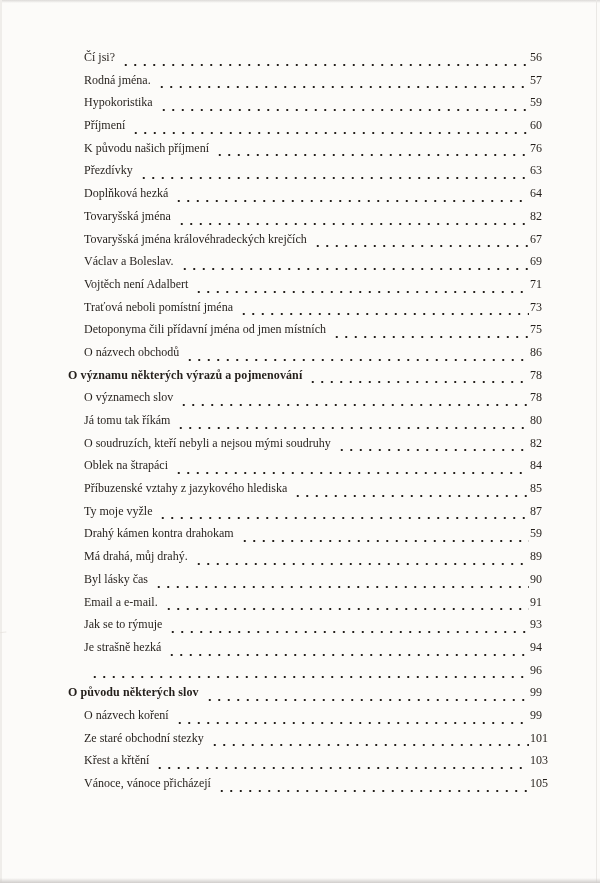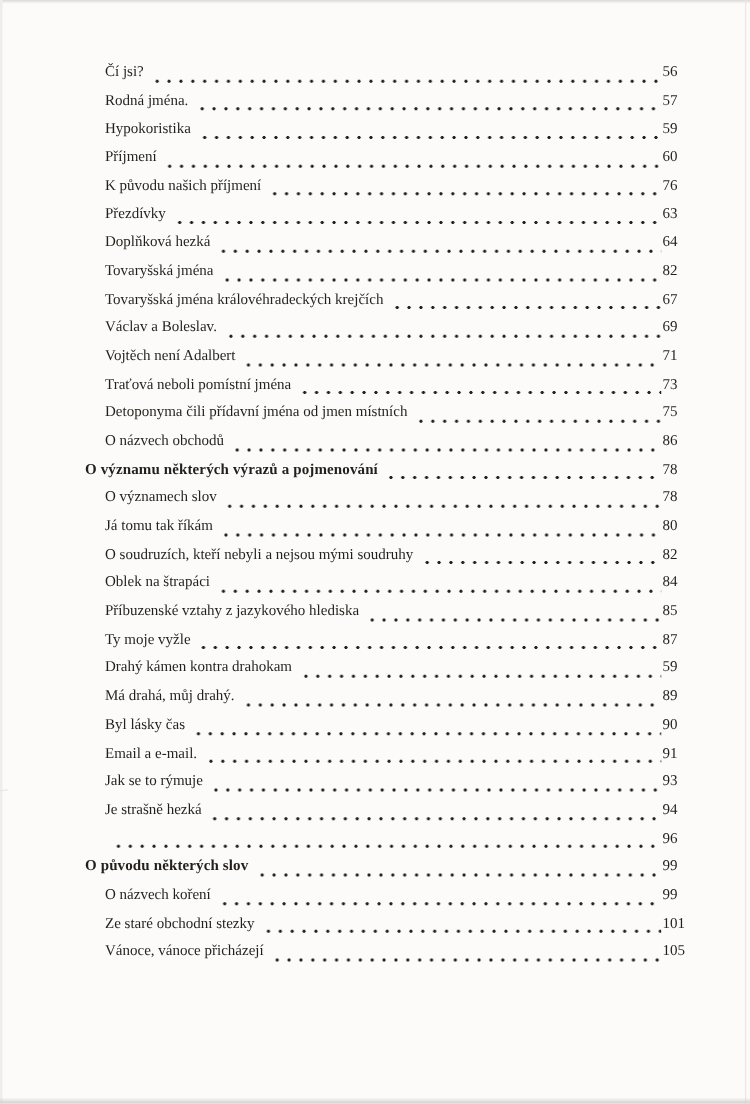--- a/index.html
+++ b/index.html
@@ -263,20 +263,25 @@
     <span class="leader"></span>
     <span class="pagenum">99</span>
   </div>
 
   <div class="row sub">
     <span class="label">Ze staré obchodní stezky</span>
     <span class="leader"></span>
     <span class="pagenum">101</span>
   </div>
 
+  <div class="row sub">
+    <span class="label">Křest a křtění</span>
+    <span class="leader"></span>
+    <span class="pagenum">103</span>
+  </div>
 
   <div class="row sub">
     <span class="label">Vánoce, vánoce přicházejí</span>
     <span class="leader"></span>
     <span class="pagenum">105</span>
   </div>
 </div>
 
   <div class="edge-right"></div>
   <div class="edge-bottom"></div>

